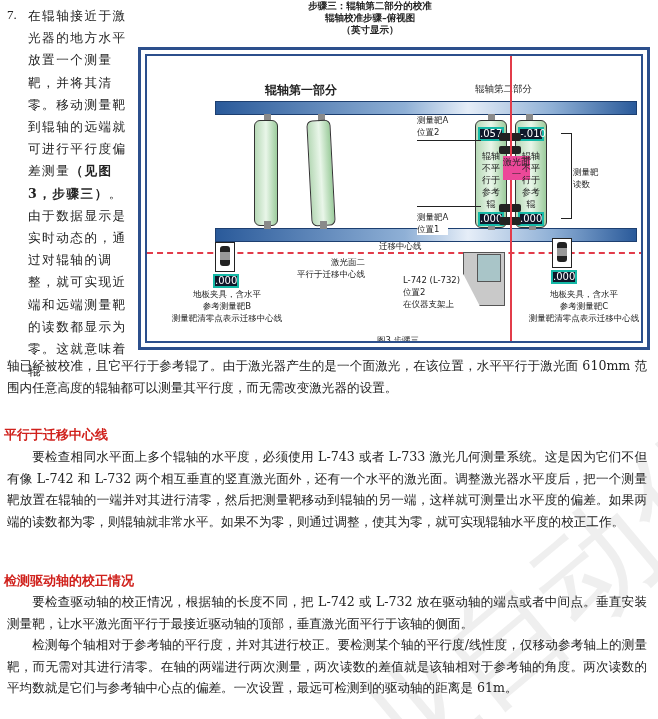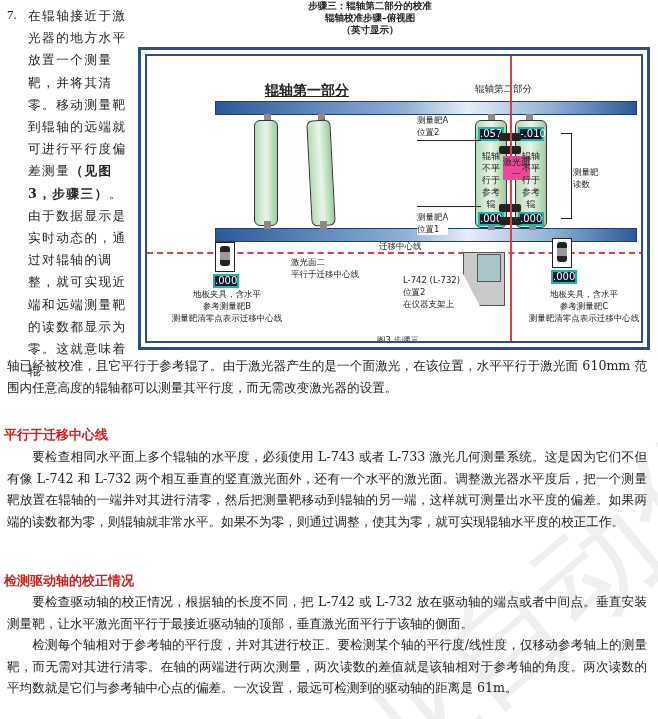--- a/index.html
+++ b/index.html
@@ -41,21 +41,21 @@
 
 <div class="fig-title">
   <div>步骤三：辊轴第二部分的校准</div>
   <div>辊轴校准步骤–俯视图</div>
   <div>（英寸显示）</div>
 </div>
 
 <div class="frame-outer">
   <div class="frame-inner">
 
-    <div class="lbl" style="left:118px; top:28px; font-weight:bold; font-size:14px;text-decoration:underline;">辊轴第一部分</div>
+    <div class="lbl" style="left:118px; top:28px; font-weight:bold; font-size:12px;">辊轴第一部分</div>
     <div class="lbl" style="left:328px; top:27px; font-weight:normal; font-size:9.5px;">辊轴第二部分</div>
 
     <div class="bar" style="left:68px; top:45px; width:420px;"></div>
 
     <div class="bar" style="left:68px; top:172px; width:420px;"></div>
 
     <div class="stub" style="left:117px; top:58px;"></div>
     <div class="roller" style="left:107px; top:64px; height:104px;"></div>
     <div class="stub" style="left:117px; top:165px;"></div>
     <div class="stub" style="left:171px; top:58px;"></div>
@@ -100,21 +100,21 @@
     <div class="redline-h" style="left:0; top:196px; width:498px;"></div>
 
     <div class="clamp" style="left:68px; top:186px;">
         <div class="dev"></div>
       </div>
     <div class="reading" style="left:66px; top:218px;">.000</div>
     <div class="lbl" style="left:0; top:232px; width:160px; text-align:center;"><span style="white-space:pre;">地板夹具，含水平
 参考测量靶B
 测量靶清零点表示迁移中心线</span></div>
 
-    <div class="lbl" style="left:144px; top:200px; text-align:left;"><span style="white-space:pre;">激光面二
+    <div class="lbl" style="left:150px; top:200px; text-align:right;"><span style="white-space:pre;">激光面二
 平行于迁移中心线</span></div>
 
     <div class="abs" style="left:316px; top:196px; width:40px; height:52px; background:#c9c9c9; border:1px solid #555; clip-path:polygon(0 0,100% 0,100% 100%,40% 100%,0 40%);"></div>
     <div class="abs" style="left:330px; top:198px; width:22px; height:26px; background:#a9c5c8; border:1px solid #555;"></div>
     <div class="lbl" style="left:256px; top:218px;"><span style="white-space:pre;">L-742 (L-732)
 位置2
 在仪器支架上</span></div>
 
     <div class="clamp" style="left:405px; top:182px;">
         <div class="dev"></div>

